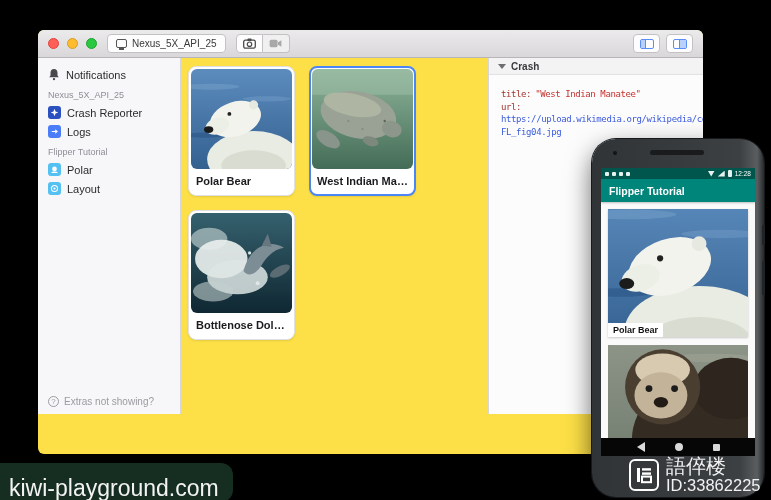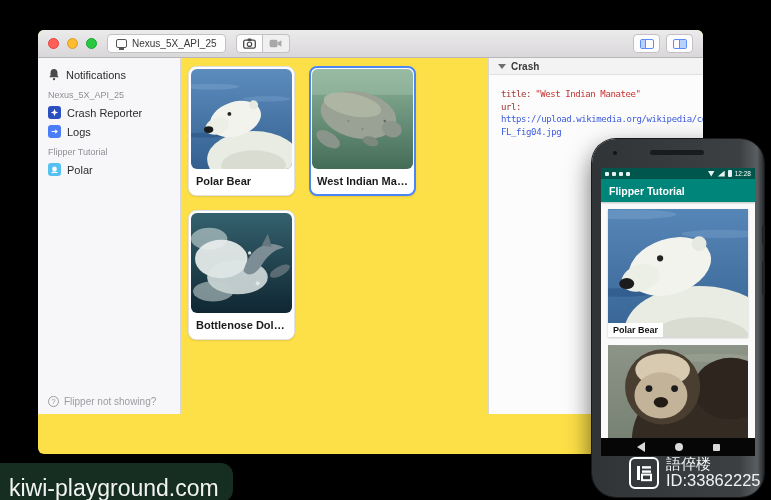--- a/index.html
+++ b/index.html
@@ -117,21 +117,21 @@
   
   .wm-left { position:absolute; left:0; top:463px; height:39px; z-index:10;
              background:rgba(23,50,35,.93); border-radius:0 12px 12px 0;
              display:flex; align-items:flex-end; padding:0 14px 0 9px;
              color:#f3f3f3; font-size:23px; }
   .wm-right { position:absolute; left:629px; top:456px; z-index:10; display:flex; align-items:center; gap:7px;
               color:#f2f2f2; }
   .wm-logo { width:30px; height:32px; border:2.5px solid #fff; border-radius:6px;
              display:flex; align-items:center; justify-content:center; }
   .wm-lines { display:flex; flex-direction:column; line-height:1.05; }
-  .wm-site { font-size:15px; }
+  .wm-site { font-size:20px; }
   .wm-id { font-size:16.5px; }
 </style>
 </head>
 <body>
 
 <svg width="0" height="0" style="position:absolute" aria-hidden="true">
   <defs>
     <linearGradient id="gr-pb" x1="0" y1="0" x2="0" y2="1">
       <stop offset="0" stop-color="#5c8cbe"></stop>
         <stop offset="1" stop-color="#33608f"></stop>
@@ -279,24 +279,33 @@
 
         <div class="side-item">
           <span class="plug-ic" style="background:#55c0f2">
             <svg width="9" height="9" viewBox="0 0 13 13">
                 <circle cx="6.5" cy="5.6" r="3.4" fill="#fff"></circle>
                 <path d="M1.8 11.4 C2.6 8.9 10.4 8.9 11.2 11.4 Z" fill="#fff"></path>
               </svg>
           </span>
           <span>Polar</span>
         </div>
+        <div class="side-item">
+          <span class="plug-ic" style="background:#55c0f2">
+            <svg width="9" height="9" viewBox="0 0 13 13">
+                <circle cx="6.5" cy="6.5" r="4.4" fill="none" stroke="#fff" stroke-width="1.5"></circle>
+                <circle cx="6.5" cy="6.5" r="1.6" fill="#fff"></circle>
+              </svg>
+          </span>
+          <span>Layout</span>
+        </div>
 
         <div class="side-footer">
           <span class="q-circle">?</span>
-          <span>Flipper not showing?</span>
+          <span>Extras not showing?</span>
         </div>
       </div>
 
       <div class="main">
         <div class="card">
           <span class="thumb">
             <svg viewBox="0 0 100 100" preserveAspectRatio="xMidYMid slice">
                 <use href="#img-polar-bear"></use>
               </svg>
           </span>

